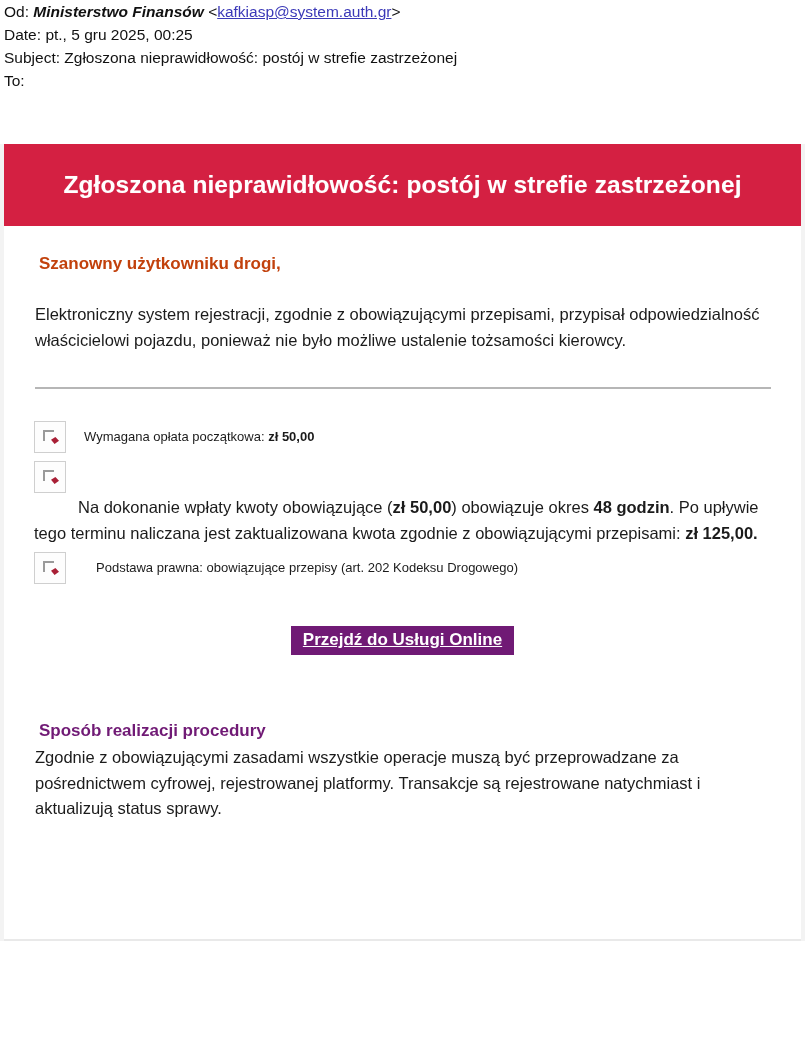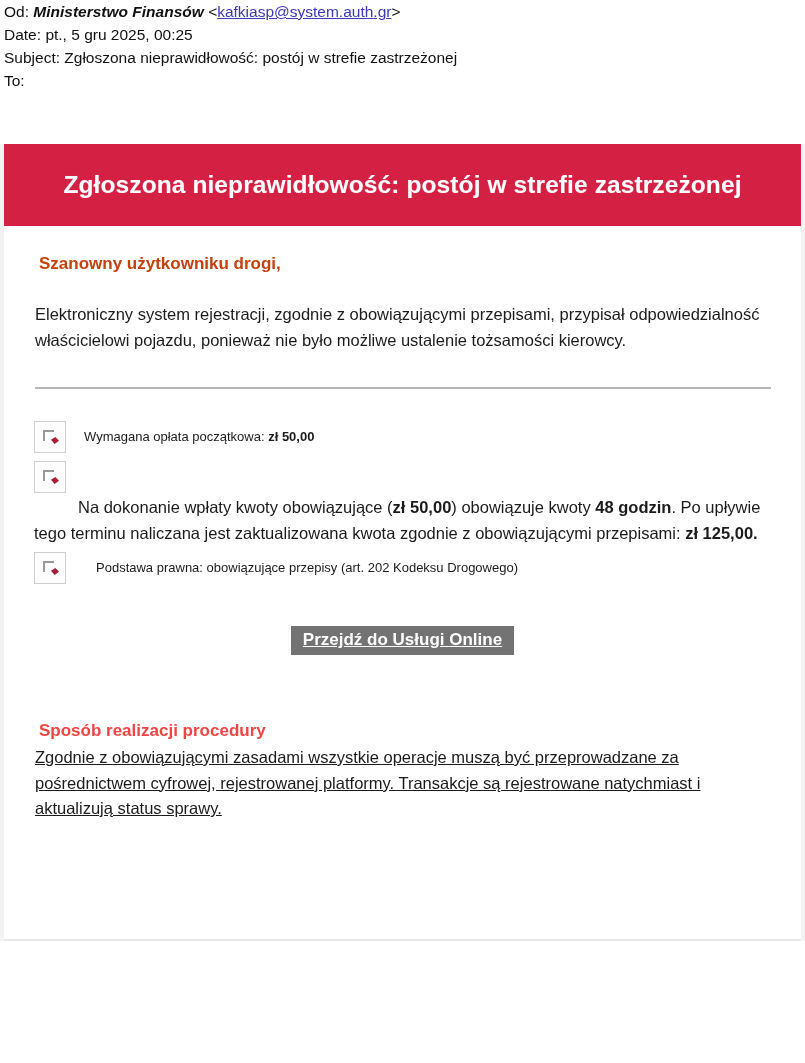--- a/index.html
+++ b/index.html
@@ -156,50 +156,49 @@
   }
   .b { font-weight: 700; }
 
   
   .cta-wrap {
     text-align: center;
     margin-top: 42px;
   }
   .cta {
     display: inline-block;
-    background: #737373;
+    background: #701a75;
     color: #ffffff;
     font-size: 17px;
     font-weight: 700;
     text-decoration: underline;
     padding: 4px 12px 5px 12px;
     line-height: 20px;
     border: 0;
     cursor: pointer;
     font-family: "Liberation Sans", sans-serif;
   }
 
   
   .footer-block {
     padding: 64px 30px 0 31px;
   }
   .footer-title {
     font-size: 17px;
     font-weight: 700;
-    color: #ef4444;
+    color: #701a75;
     margin: 0 0 0 4px;
     line-height: 24px;
   }
   .footer-text {
     font-size: 16.5px;
     line-height: 25.5px;
     color: #1b1b1b;
     margin: 2px 0 12px 0;
     max-width: 748px;
-    text-decoration: underline;
   }
 
   .card-tail {
     height: 105px;
     border-bottom: 2px solid #e9e9e9;
   }
 </style>
 </head>
 <body>
 
@@ -245,21 +244,21 @@
   <div class="list-block">
 
     <div class="li">
       <span class="brokenimg"></span>
       <span class="li-text"><span>Wymagana opłata początkowa: </span><span class="b">zł 50,00</span></span>
     </div>
 
     <div class="li li-2">
       <span class="brokenimg"></span>
     </div>
-    <p class="flowtext"><span style="padding-left:44px">Na dokonanie wpłaty kwoty obowiązujące (</span><span class="b">zł 50,00</span><span>) obowiązuje kwoty </span><span class="b">48 godzin</span><span>. Po upływie tego terminu naliczana jest zaktualizowana kwota zgodnie z obowiązującymi przepisami: </span><span class="b">zł 125,00.</span></p>
+    <p class="flowtext"><span style="padding-left:44px">Na dokonanie wpłaty kwoty obowiązujące (</span><span class="b">zł 50,00</span><span>) obowiązuje okres </span><span class="b">48 godzin</span><span>. Po upływie tego terminu naliczana jest zaktualizowana kwota zgodnie z obowiązującymi przepisami: </span><span class="b">zł 125,00.</span></p>
 
     <div class="li" style="margin-top:4px">
       <span class="brokenimg"></span>
       <span class="li-text indent-extra">Podstawa prawna: obowiązujące przepisy (art. 202 Kodeksu Drogowego)</span>
     </div>
 
   </div>
 
   <div class="cta-wrap">
     <a class="cta" href="#">Przejdź do Usługi Online</a>

